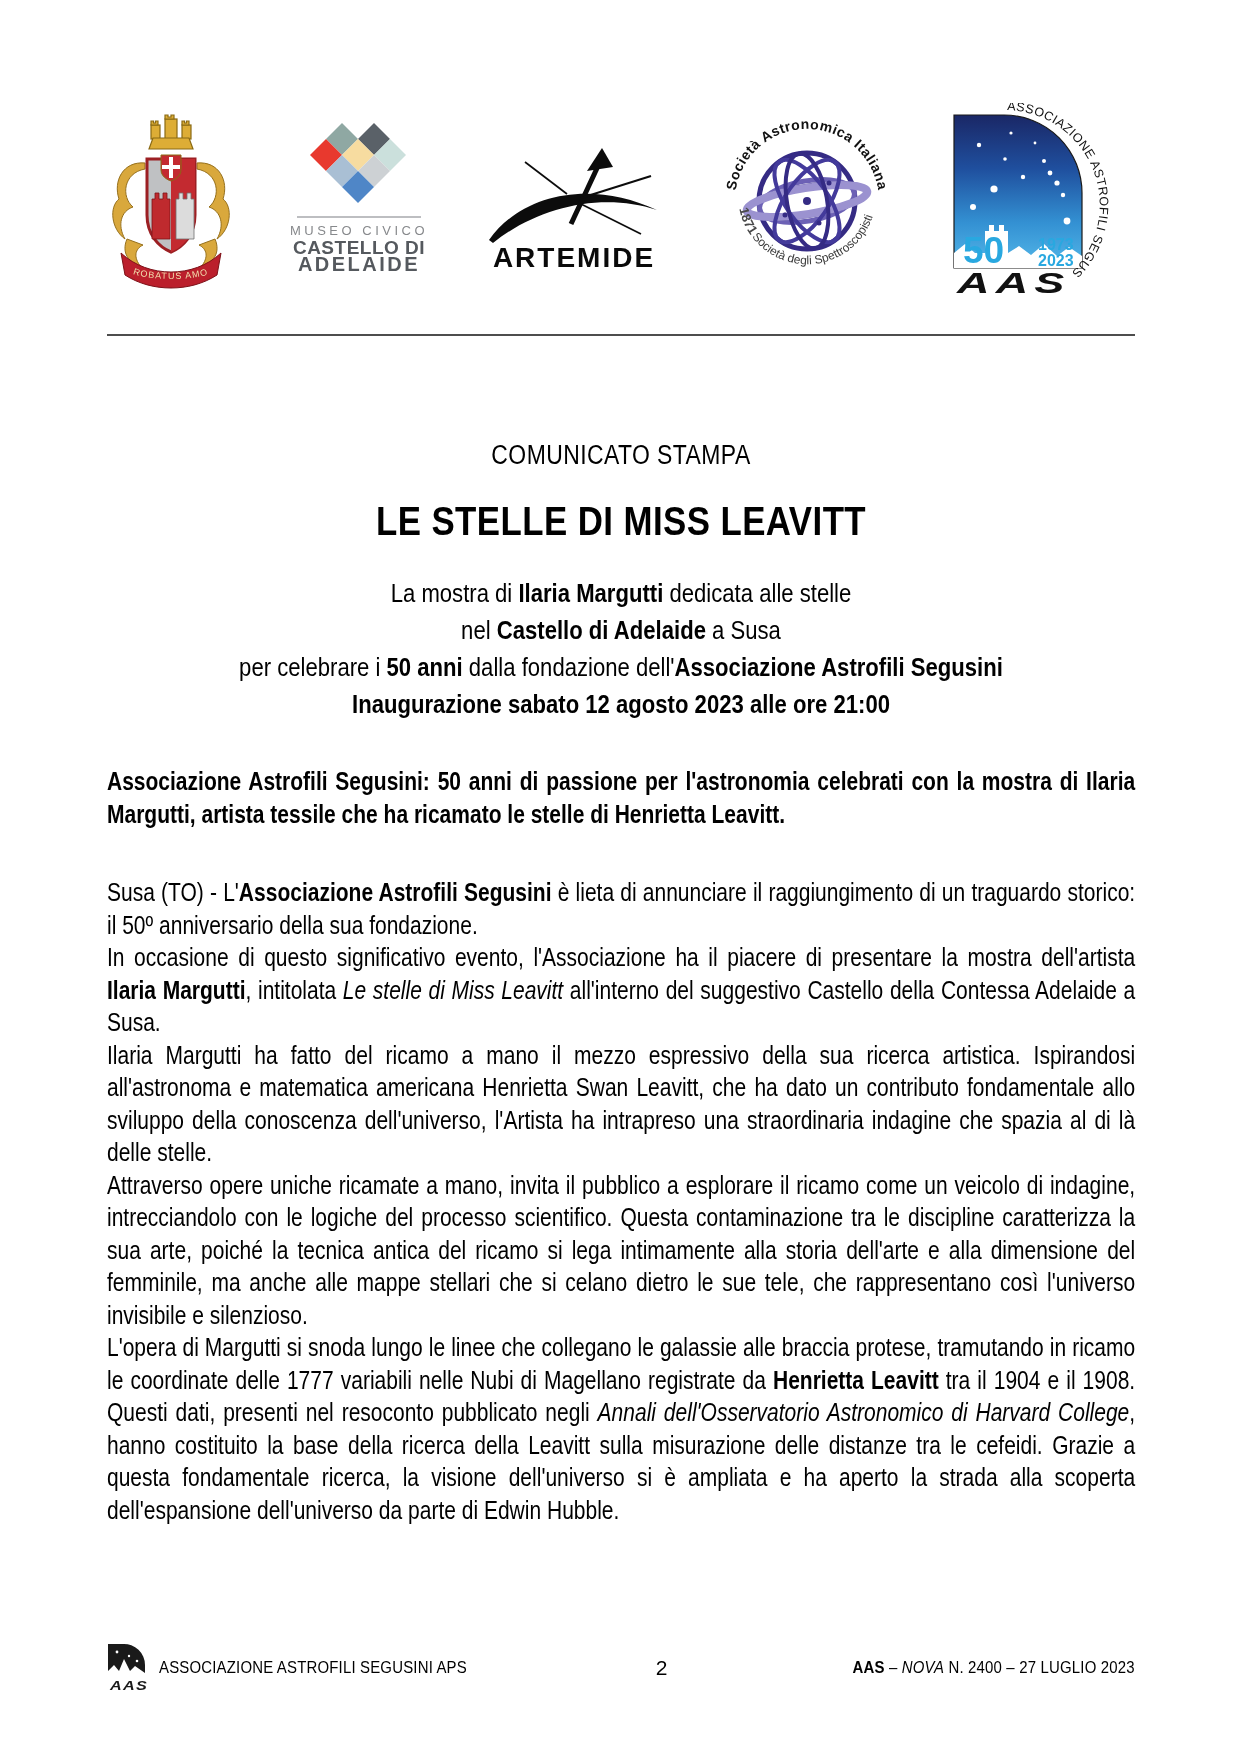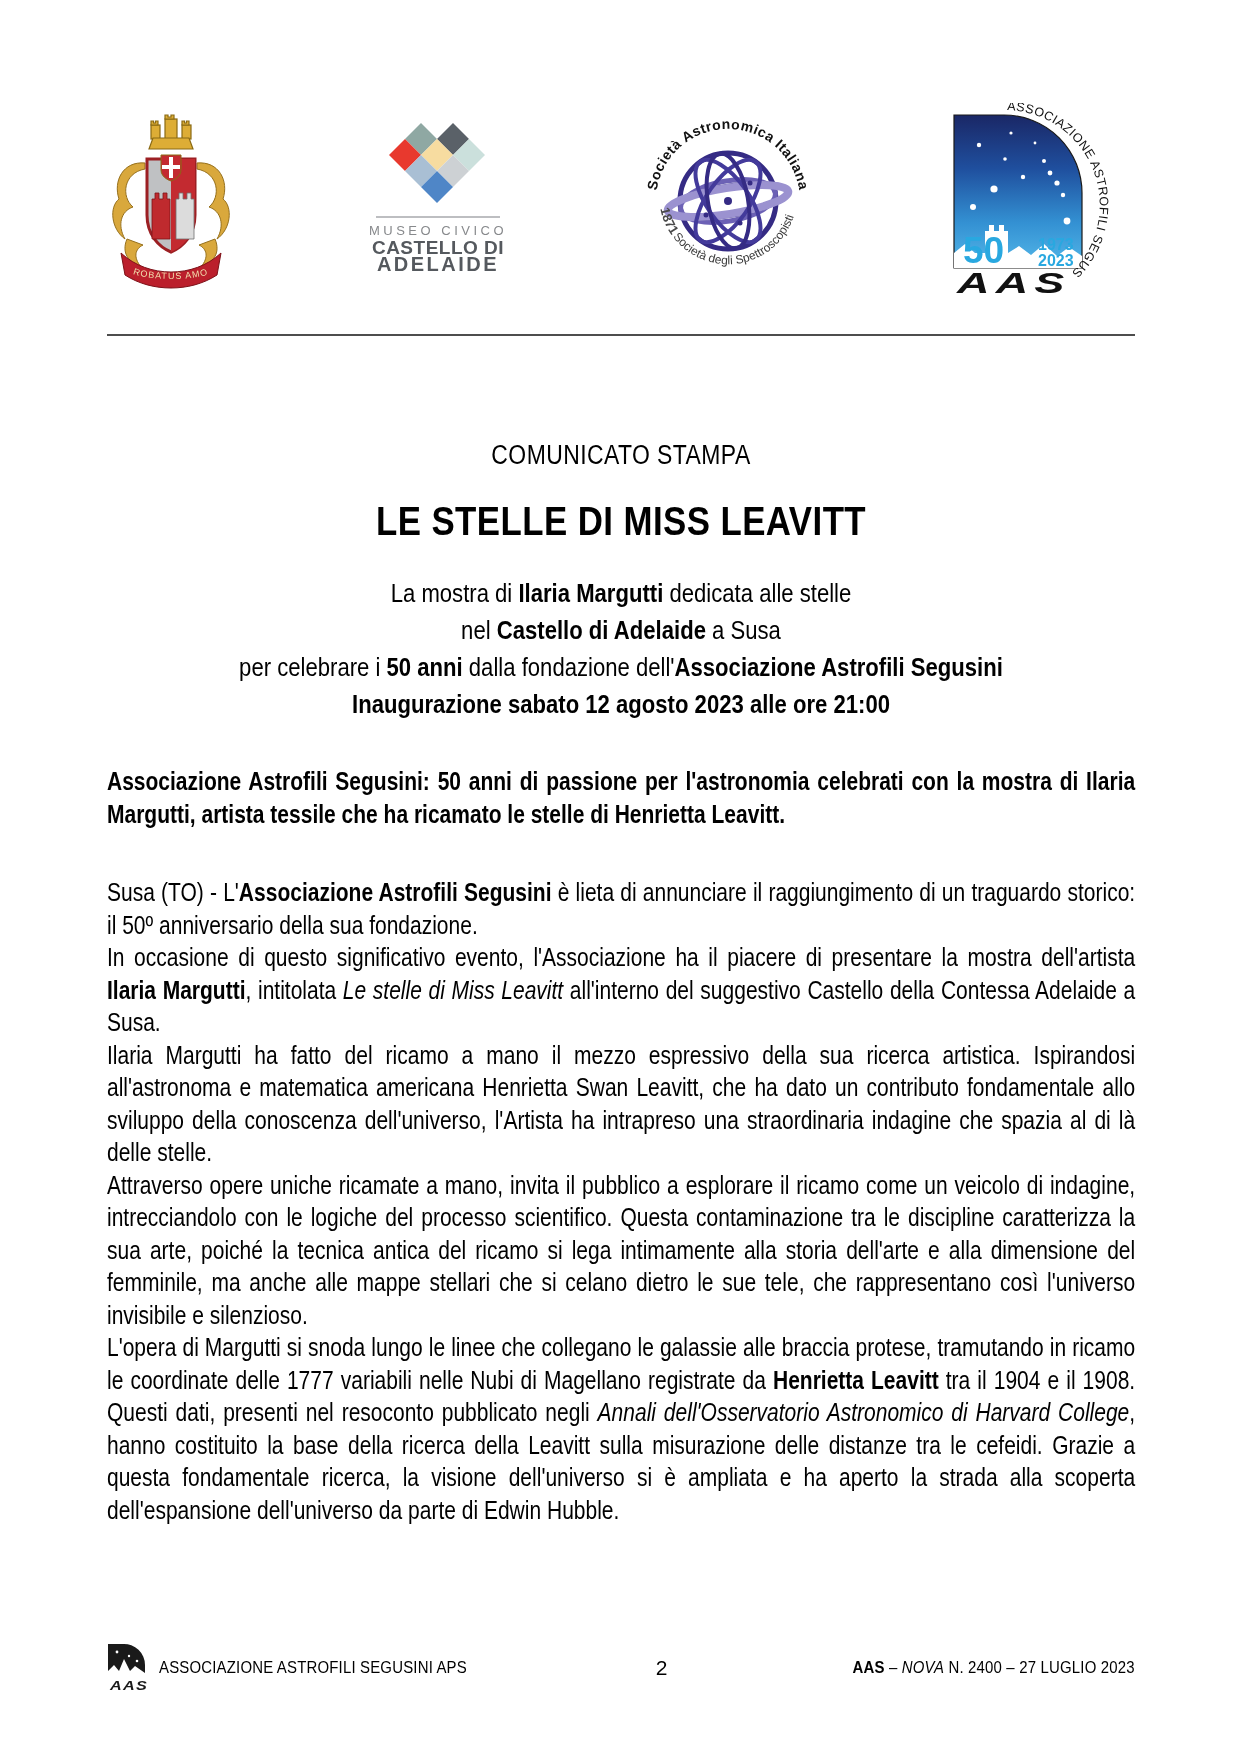--- a/index.html
+++ b/index.html
@@ -101,20 +101,31 @@
           <polygon points="83,34 99,50 83,66 67,50" fill="#CDD1D4"></polygon>
           <polygon points="67,50 83,66 67,82 51,66" fill="#4F86C7"></polygon>
         </g>
         <line x1="6" y1="96" x2="130" y2="96" stroke="#A7A9AC" stroke-width="1.5"></line>
         <text x="68" y="114" text-anchor="middle" font-size="13" letter-spacing="3.5" fill="#87898C">MUSEO CIVICO</text>
         <text x="68" y="133" text-anchor="middle" font-size="19" font-weight="bold" letter-spacing="0.5" fill="#55595E">CASTELLO DI</text>
         <text x="68" y="150" text-anchor="middle" font-size="20" font-weight="bold" letter-spacing="2.5" fill="#55595E">ADELAIDE</text>
       </svg>
     </div>
 
+    <div class="logo vcenter" style="margin-top:24px">
+      <svg width="182" height="126" viewBox="0 0 182 126">
+        <path d="M6,94 C40,46 110,34 174,64 C120,46 56,60 10,97 Z" fill="#0C0C0C"></path>
+        <line x1="88" y1="78" x2="116" y2="18" stroke="#0C0C0C" stroke-width="5"></line>
+        <polygon points="119,2 104,25 130,21" fill="#0C0C0C"></polygon>
+        <line x1="98" y1="52" x2="168" y2="30" stroke="#0C0C0C" stroke-width="2"></line>
+        <line x1="98" y1="58" x2="158" y2="88" stroke="#0C0C0C" stroke-width="1.6"></line>
+        <line x1="84" y1="48" x2="42" y2="16" stroke="#0C0C0C" stroke-width="1.6"></line>
+        <text x="91" y="121" text-anchor="middle" font-size="28" font-weight="bold" letter-spacing="2" fill="#0A0A0A">ARTEMIDE</text>
+      </svg>
+    </div>
 
     <div class="logo">
       <svg width="172" height="192" viewBox="0 0 172 192">
         <path id="saiTop" d="M 14,98 A 72,72 0 0 1 158,98" fill="none"></path>
         <path id="saiBot" d="M 18,104 A 69,69 0 0 0 154,104" fill="none"></path>
 
         <g fill="none">
           <circle cx="86" cy="98" r="48" stroke="#352B84" stroke-width="5"></circle>
           <ellipse cx="86" cy="98" rx="48" ry="20" stroke="#6C61B5" stroke-width="5" transform="rotate(-10 86 98)"></ellipse>
           <ellipse cx="86" cy="98" rx="63" ry="16" stroke="#352B84" stroke-width="2" transform="rotate(-9 86 98)"></ellipse>

